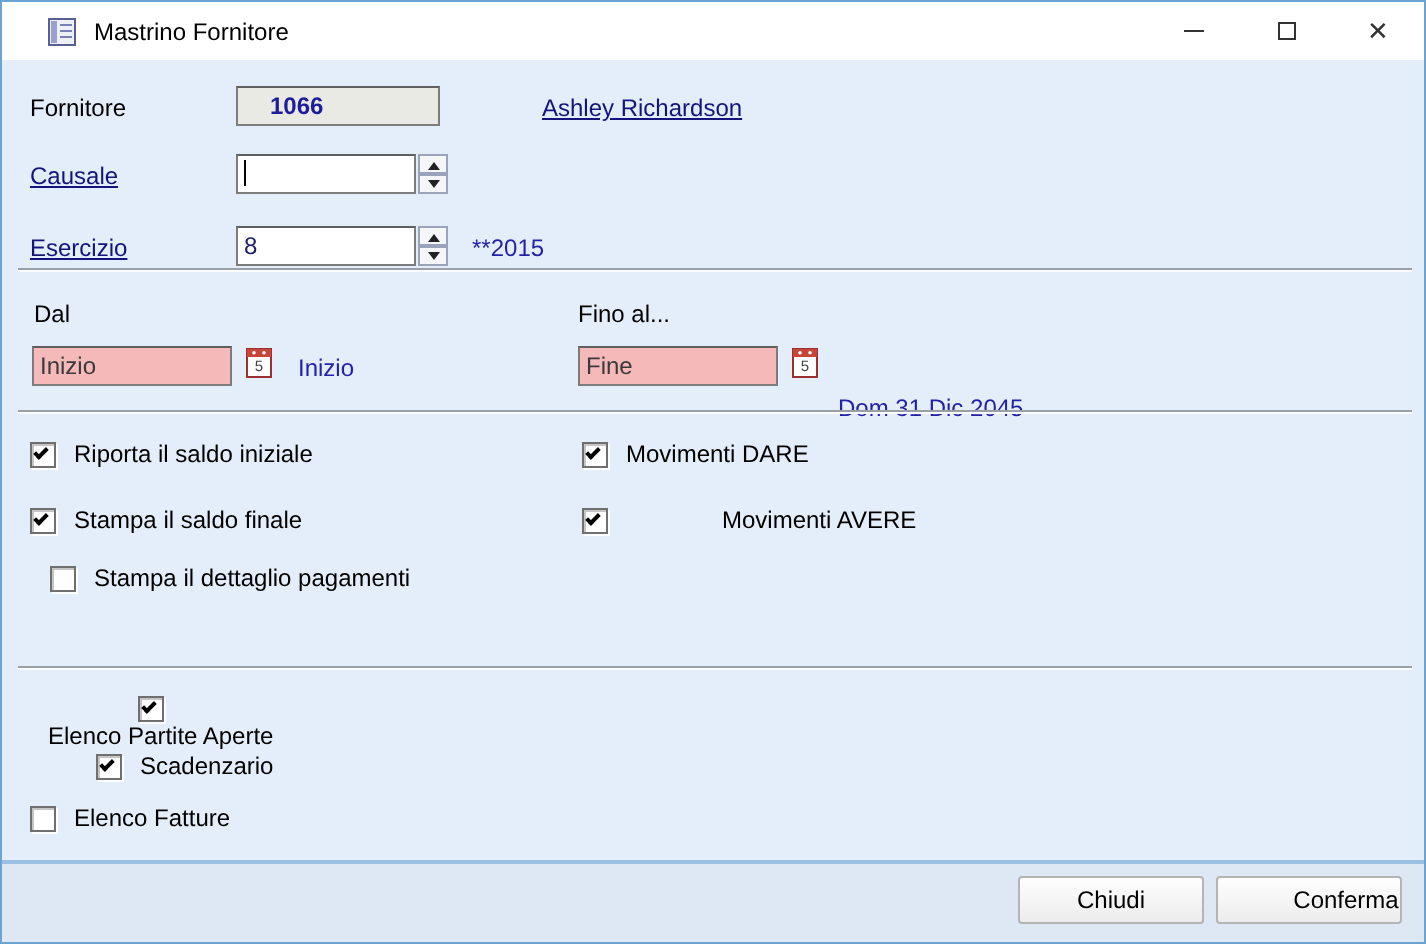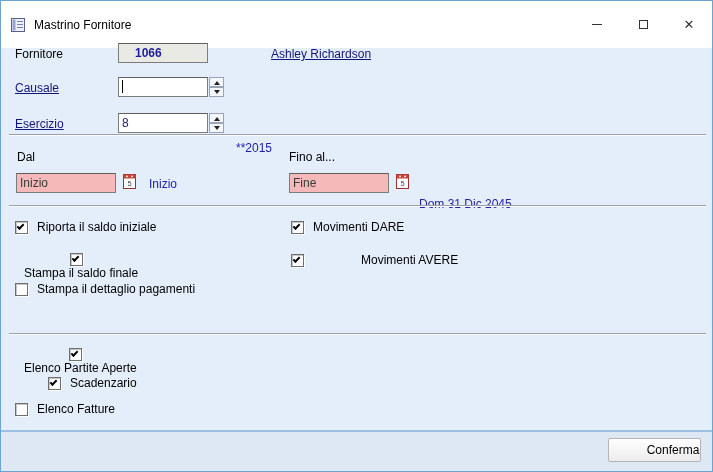--- a/index.html
+++ b/index.html
@@ -4,21 +4,21 @@
 <style>
   html,body { margin:0; padding:0; background:#f0f0f0; }
   * { box-sizing:border-box; }
   .window {
     position:relative; width:713px; height:472px;
     border:1px solid #6ba3d2; background:#e4eefb;
     font-family:"Liberation Sans", sans-serif; font-size:12px; color:#000;
     overflow:hidden;
   }
   
-  .titlebar { position:absolute; left:0; top:0; right:0; height:47px; background:#ffffff; display:flex; align-items:center; }
+  .titlebar { position:absolute; left:0; top:0; right:0; height:29px; background:#ffffff; display:flex; align-items:center;padding-left:13px; }
   .titlebar .appicon { margin-left:9px; width:16px; height:16px; flex:0 0 auto; }
   .titlebar .title { margin-left:8px; font-size:12px; color:#000; }
   .winbtns { margin-left:auto; display:flex; height:29px; }
   .winbtn { width:46px; height:29px; display:flex; align-items:center; justify-content:center; cursor:default; }
   .glyph-min { width:10px; height:1px; background:#333; display:block; }
   .glyph-max { width:9px; height:9px; border:1px solid #333; display:block; }
   .glyph-close { font-size:13px; color:#333; line-height:1; }
   
   .abs { position:absolute; }
   .lbl { color:#000; }
@@ -82,21 +82,21 @@
       <div class="winbtn">
           <span class="glyph-max"></span>
         </div>
       <div class="winbtn">
           <span class="glyph-close">✕</span>
         </div>
     </div>
   </div>
 
   <div class="abs lbl" style="left:14px; top:46px;">Fornitore</div>
-  <div class="field disabled" style="left:117px; top:42px; width:90px;padding-left:16px;">1066</div>
+  <div class="field disabled" style="left:117px; top:42px; width:102px;padding-left:16px;">1066</div>
   <div class="abs linklbl" style="left:230px; top:46px;margin-left:40px;">Ashley Richardson</div>
 
   <div class="abs linklbl" style="left:14px; top:80px;">Causale</div>
   <div class="field" style="left:117px; top:76px; width:90px;"></div>
   <span class="caret" style="left:121px; top:79px;"></span>
   <div class="spin" style="left:208px; top:76px;">
     <div class="half up">
         <span class="tri"></span>
       </div>
     <div class="half dn">
@@ -107,21 +107,21 @@
   <div class="abs linklbl" style="left:14px; top:116px;">Esercizio</div>
   <div class="field" style="left:117px; top:112px; width:90px; color:#202070;">8</div>
   <div class="spin" style="left:208px; top:112px;">
     <div class="half up">
         <span class="tri"></span>
       </div>
     <div class="half dn">
         <span class="tri"></span>
       </div>
   </div>
-  <div class="abs bluetext" style="left:235px; top:116px;margin-top:24px;">**2015</div>
+  <div class="abs bluetext" style="left:235px; top:116px;">**2015</div>
 
   <div class="sep" style="top:133px;"></div>
 
   <div class="abs lbl" style="left:16px; top:149px;">Dal</div>
   <div class="field pink" style="left:15px; top:172px; width:100px;">Inizio</div>
   <svg class="calicon" style="left:121px; top:171px;" viewBox="0 0 16 18">
     <rect x="1.5" y="2.5" width="12" height="14" fill="#ffffff" stroke="#9a3030" stroke-width="1"></rect>
     <rect x="1.5" y="2.5" width="12" height="4" fill="#c8453a"></rect>
     <circle cx="5" cy="4.4" r="0.9" fill="#fff"></circle>
     <circle cx="10" cy="4.4" r="0.9" fill="#fff"></circle>
@@ -141,27 +141,27 @@
   <div class="abs bluetext" style="left:418px; top:176px;margin-top:20px;">Dom 31 Dic 2045</div>
 
   <div class="sep" style="top:204px;"></div>
 
   <label class="cbrow" style="left:14px; top:219px;">
     <span class="cb checked">
         <span class="tick"></span>
       </span>
     <span class="cbl">Riporta il saldo iniziale</span>
   </label>
-  <label class="cbrow" style="left:14px; top:252px;flex-direction:column;">
+  <label class="cbrow" style="left:14px; top:252px;">
     <span class="cb checked">
         <span class="tick"></span>
       </span>
     <span class="cbl">Stampa il saldo finale</span>
   </label>
-  <label class="cbrow" style="left:14px; top:281px;justify-content:flex-end;">
+  <label class="cbrow" style="left:24px; top:281px;justify-content:flex-end;">
     <span class="cb"></span>
     <span class="cbl">Stampa il dettaglio pagamenti</span>
   </label>
 
   <label class="cbrow" style="left:290px; top:219px;">
     <span class="cb checked">
         <span class="tick"></span>
       </span>
     <span class="cbl">Movimenti DARE</span>
   </label>
@@ -186,15 +186,16 @@
       </span>
     <span class="cbl">Scadenzario</span>
   </label>
   <label class="cbrow" style="left:14px; top:401px;">
     <span class="cb"></span>
     <span class="cbl">Elenco Fatture</span>
   </label>
 
   <div class="sep-footer"></div>
   <div class="footer"></div>
+  <div class="btn" style="left:508px;">Chiudi</div>
   <div class="btn" style="left:607px;padding-left:37px;">Conferma</div>
 
 </div>
 
 </body></html>

